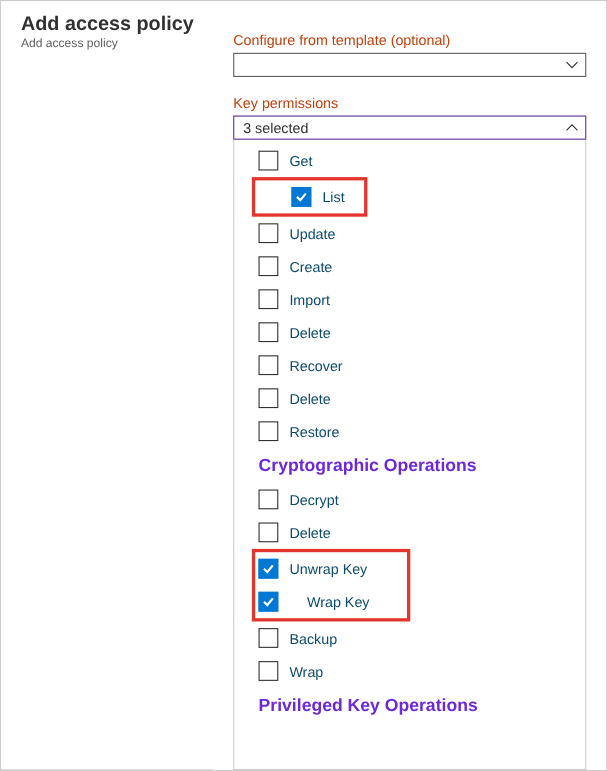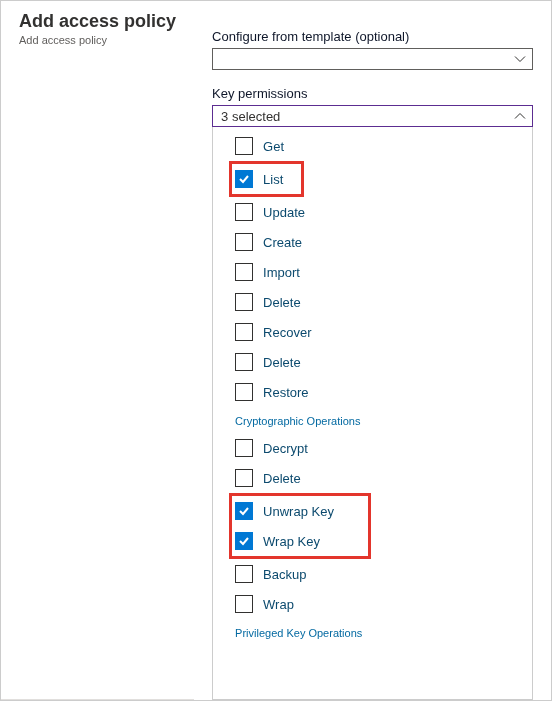--- a/index.html
+++ b/index.html
@@ -34,21 +34,21 @@
   }
   .body {
     padding: 28px 18px 0 18px;
     flex: 1;
     display: flex;
     flex-direction: column;
     min-height: 0;
   }
   .field-label {
     font-size: 13px;
-    color: #0f172a;
+    color: #c2410c;
     margin-bottom: 4px;
   }
   .select {
     position: relative;
     border: 1px solid #605e5c;
     height: 22px;
     display: flex;
     align-items: center;
     padding: 0 8px;
     background: #fff;
@@ -112,23 +112,23 @@
     background: #0078d4;
     border-color: #0078d4;
   }
   .cb.checked svg { display: block; }
   .cb svg { display: none; }
   .opt-label {
     font-size: 13px;
     color: #0c4a6e;
   }
   .section-header {
-    font-size: 11px;
-    color: #0369a1;
-    font-weight: 400;
+    font-size: 16px;
+    color: #6d28d9;
+    font-weight: 700;
     padding: 8px 10px 6px 22px;
   }
 </style>
 </head>
 <body>
 
 <div class="panel">
 
   <div class="header">
     <div class="title">Add access policy</div>
@@ -159,21 +159,21 @@
       </span>
     </div>
 
     <div class="dropdown-wrap">
       <div class="dropdown-scroll" id="dd">
 
       <div class="opt">
             <div class="cb"></div>
             <span class="opt-label">Get</span>
           </div>
-          <div style="border: 3px solid rgb(227, 53, 44); margin-left: 16px; width: fit-content; padding-right: 8px;">
+          <div style="border: 3px solid rgb(227, 53, 44); margin-left: 16px; width: fit-content; padding-right: 8px; padding-left: 30px;">
             <div class="opt" style="padding-left: 3px;">
               <div class="cb checked">
                 <svg width="12" height="12" viewBox="0 0 12 12">
                   <path d="M2 6 L5 9 L10 3" stroke="#fff" stroke-width="2" fill="none"></path>
                 </svg>
               </div>
               <span class="opt-label">List</span>
             </div>
           </div>
           <div class="opt">
@@ -215,21 +215,21 @@
           </div>
           <div style="border: 3px solid rgb(227, 53, 44); margin-left: 16px; width: fit-content; padding-right: 24px;">
             <div class="opt" style="padding-left: 3px;">
               <div class="cb checked">
                 <svg width="12" height="12" viewBox="0 0 12 12">
                   <path d="M2 6 L5 9 L10 3" stroke="#fff" stroke-width="2" fill="none"></path>
                 </svg>
               </div>
               <span class="opt-label">Unwrap Key</span>
             </div>
-            <div class="opt" style="padding-left: 3px;">
+            <div class="opt" style="padding-left: 3px; gap: 16px;">
               <div class="cb checked">
                 <svg width="12" height="12" viewBox="0 0 12 12">
                   <path d="M2 6 L5 9 L10 3" stroke="#fff" stroke-width="2" fill="none"></path>
                 </svg>
               </div>
               <span class="opt-label">Wrap Key</span>
             </div>
           </div>
           <div class="opt">
             <div class="cb"></div>

